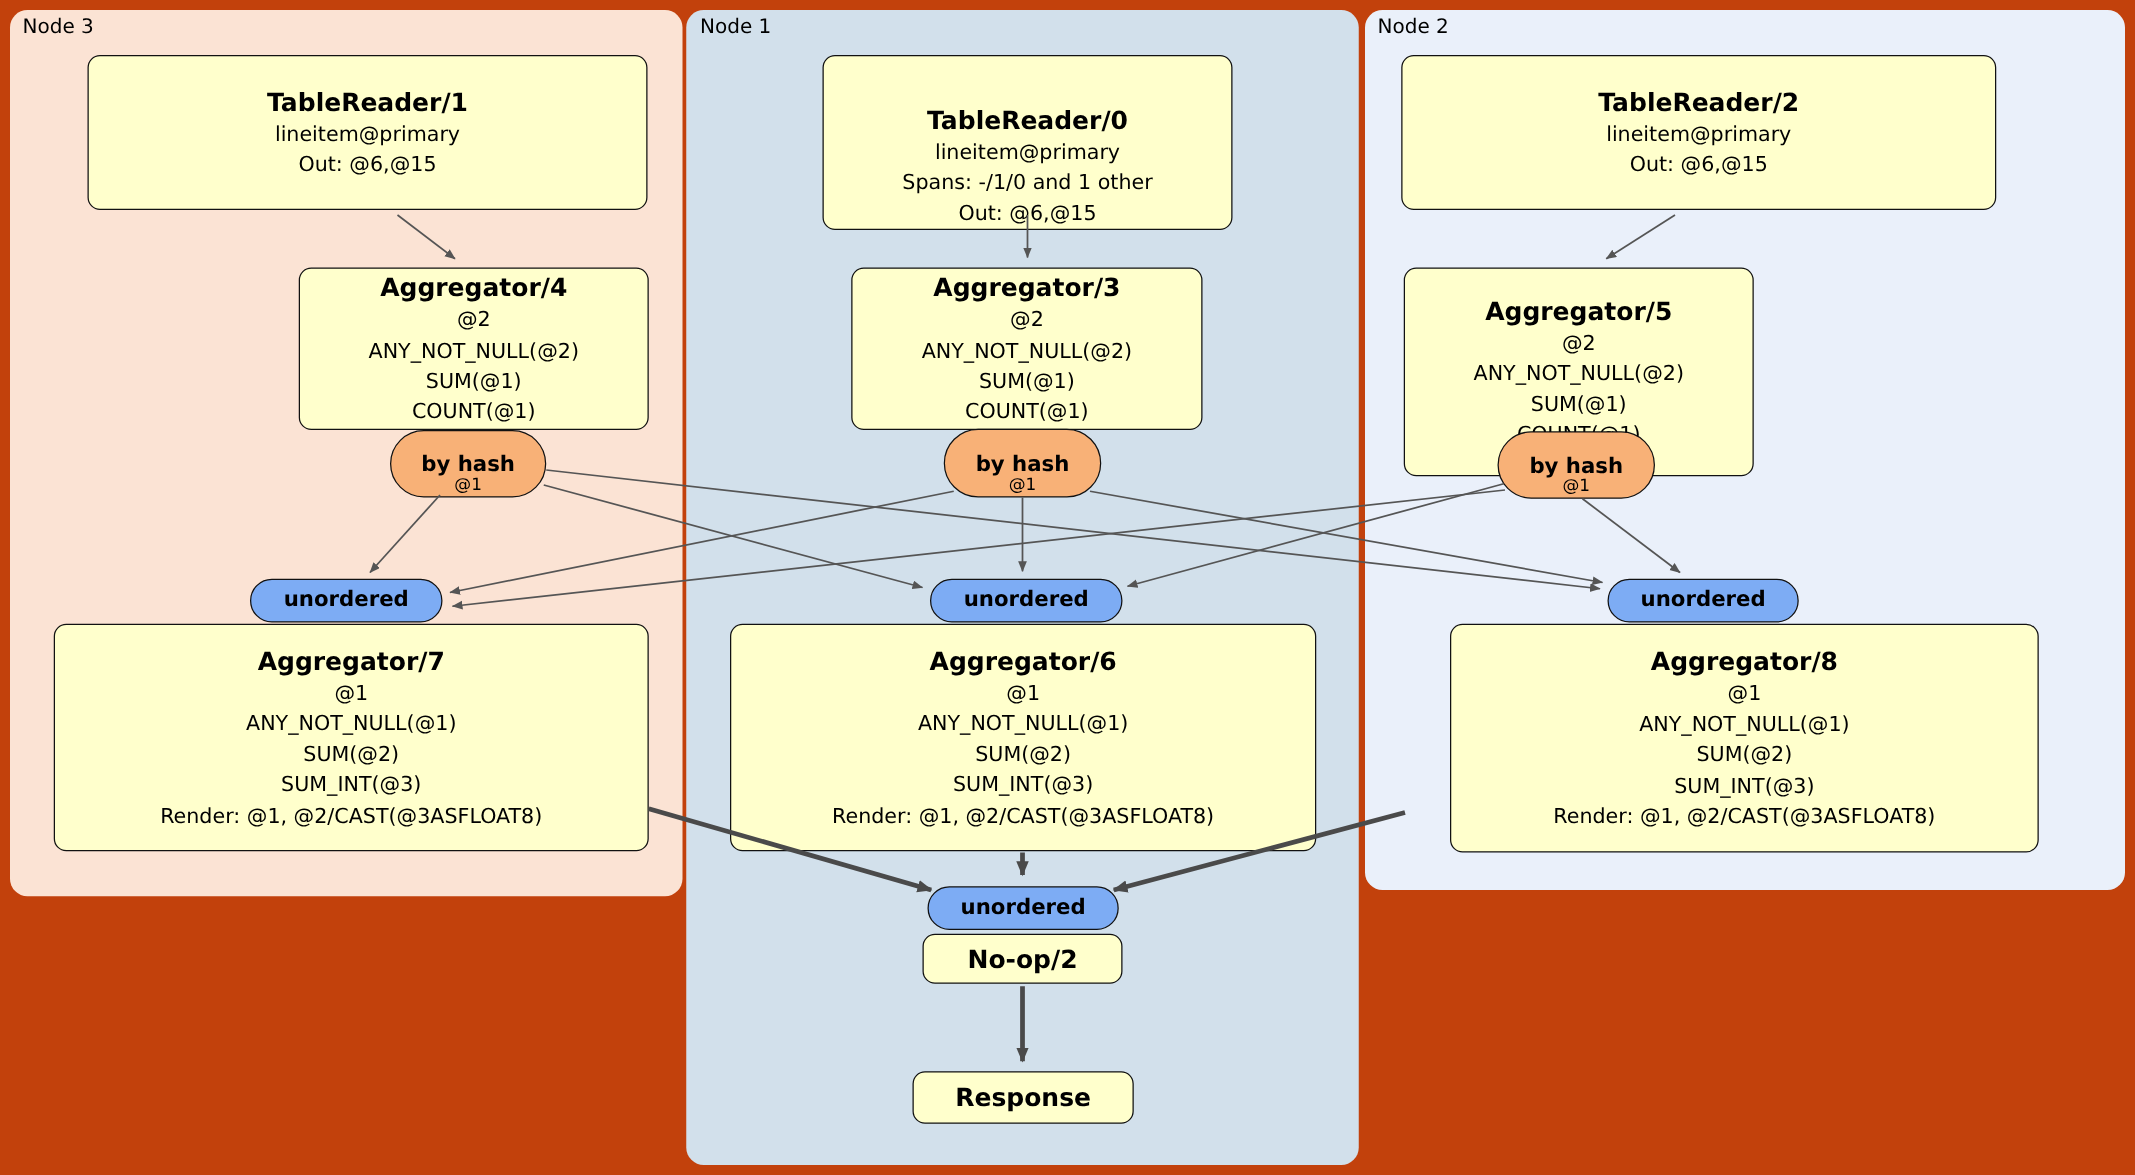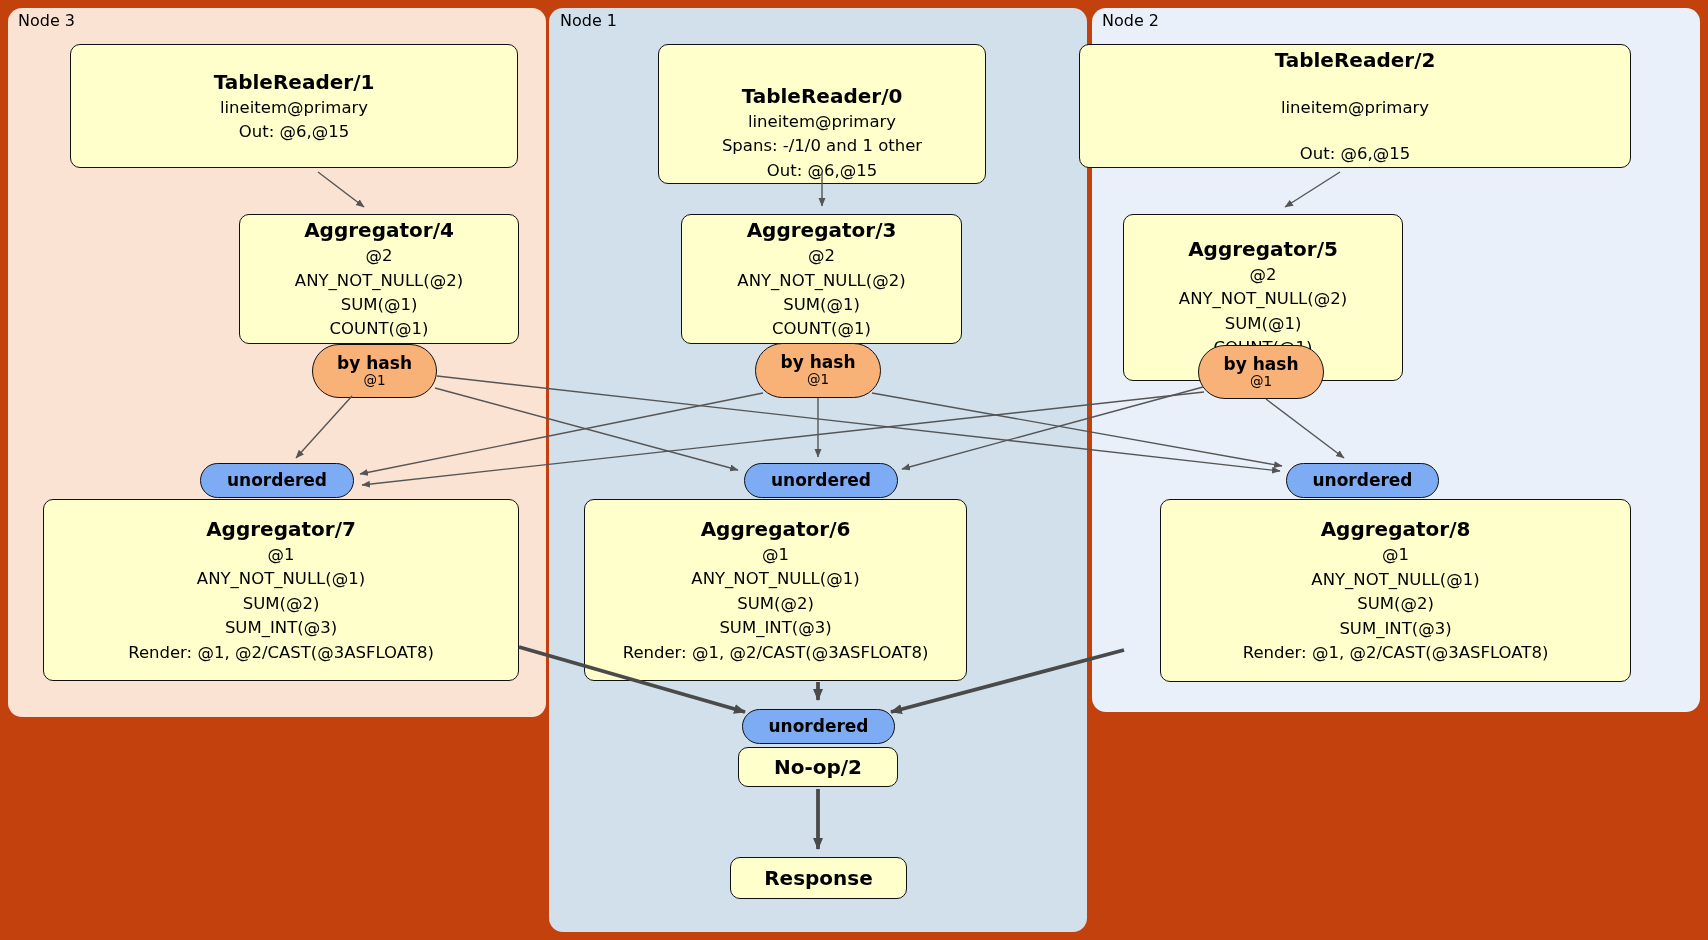--- a/index.html
+++ b/index.html
@@ -17,21 +17,21 @@
     display:flex;flex-direction:column;align-items:center;justify-content:center;
     text-align:center;font-size:16.5px;line-height:1.48;box-sizing:border-box;
     white-space:nowrap;
   }
   .box .bt{font-weight:bold;font-size:20px;line-height:1.4;}
   .oval{
     position:absolute;border:1.8px solid #111;border-radius:30px;box-sizing:border-box;
     display:flex;flex-direction:column;align-items:center;justify-content:center;
     font-weight:bold;font-size:17px;line-height:1.1;white-space:nowrap;
   }
-  .oval.hash{background:var(--hash_fill);}
+  .oval.hash{background:var(--hash_fill);justify-content:flex-end;}
   .oval.unord{background:var(--unordered_fill);}
   .hash-detail{font-weight:normal;font-size:13.5px;line-height:1.15;}
   #edges{position:absolute;left:0;top:0;pointer-events:none;}
   .edge-thin{stroke:var(--edge_thin);stroke-width:1.4;fill:none;}
   .edge-thick{stroke:var(--edge_thick);stroke-width:3.8;fill:none;}
   .arrow-thin-head{fill:var(--edge_thin);}
   .arrow-thick-head{fill:var(--edge_thick);}
 </style>
 </head>
 <body>
@@ -52,21 +52,21 @@
     <div class="bl">Out: @6,@15</div>
   </div>
 
   <div class="box" style="left:658px;top:44px;width:328px;height:140px;justify-content:flex-end;">
     <div class="bt">TableReader/0</div>
     <div class="bl">lineitem@primary</div>
     <div class="bl">Spans: -/1/0 and 1 other</div>
     <div class="bl">Out: @6,@15</div>
   </div>
 
-  <div class="box" style="left:1079px;top:44px;width:552px;height:124px;gap:22px;">
+  <div class="box" style="left:1121px;top:44px;width:476px;height:124px;">
     <div class="bt">TableReader/2</div>
     <div class="bl">lineitem@primary</div>
     <div class="bl">Out: @6,@15</div>
   </div>
 
   <div class="box" style="left:239px;top:214px;width:280px;height:130px;">
     <div class="bt">Aggregator/4</div>
     <div class="bl">@2</div>
     <div class="bl">ANY_NOT_NULL(@2)</div>
     <div class="bl">SUM(@1)</div>
@@ -91,21 +91,21 @@
 
   <div class="box" style="left:43px;top:499px;width:476px;height:182px;">
     <div class="bt">Aggregator/7</div>
     <div class="bl">@1</div>
     <div class="bl">ANY_NOT_NULL(@1)</div>
     <div class="bl">SUM(@2)</div>
     <div class="bl">SUM_INT(@3)</div>
     <div class="bl">Render: @1, @2/CAST(@3ASFLOAT8)</div>
   </div>
 
-  <div class="box" style="left:584px;top:499px;width:383px;height:182px;">
+  <div class="box" style="left:584px;top:499px;width:469px;height:182px;">
     <div class="bt">Aggregator/6</div>
     <div class="bl">@1</div>
     <div class="bl">ANY_NOT_NULL(@1)</div>
     <div class="bl">SUM(@2)</div>
     <div class="bl">SUM_INT(@3)</div>
     <div class="bl">Render: @1, @2/CAST(@3ASFLOAT8)</div>
   </div>
 
   <div class="box" style="left:1124px;top:499px;width:471px;height:183px;margin-left:36px;">
     <div class="bt">Aggregator/8</div>

